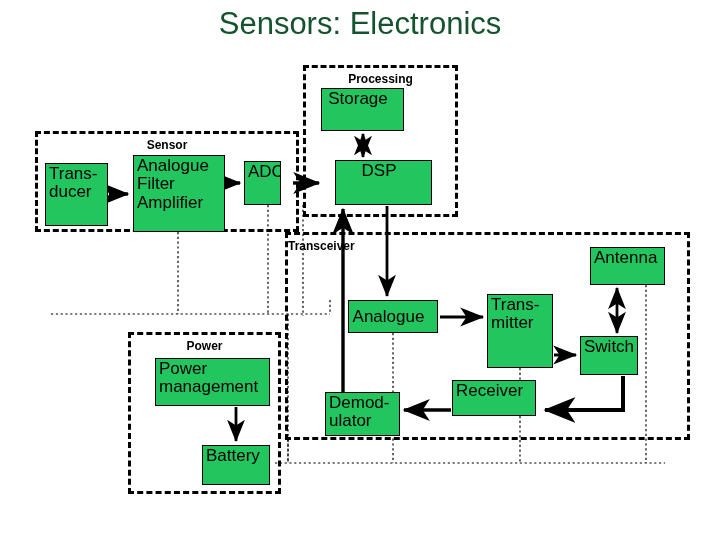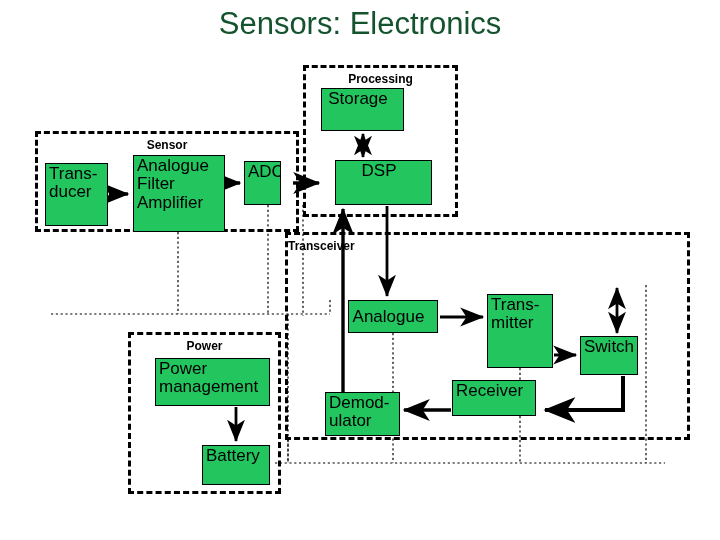--- a/index.html
+++ b/index.html
@@ -153,20 +153,23 @@
 
   <div class="node midv" style="left:348px;top:300px;width:90px;height:33px;">
     <span style="white-space:pre-line;">Analogue</span>
   </div>
 
   <div class="node" style="left:487px;top:294px;width:66px;height:74px;">
     <span style="white-space:pre-line;">Trans-
 mitter</span>
   </div>
 
+  <div class="node" style="left:590px;top:247px;width:75px;height:38px;">
+    <span style="white-space:pre-line;">Antenna</span>
+  </div>
 
   <div class="node" style="left:580px;top:336px;width:58px;height:39px;">
     <span style="white-space:pre-line;">Switch</span>
   </div>
 
   <div class="node" style="left:452px;top:380px;width:84px;height:36px;">
     <span style="white-space:pre-line;">Receiver</span>
   </div>
 
   <div class="node" style="left:325px;top:392px;width:75px;height:44px;">

